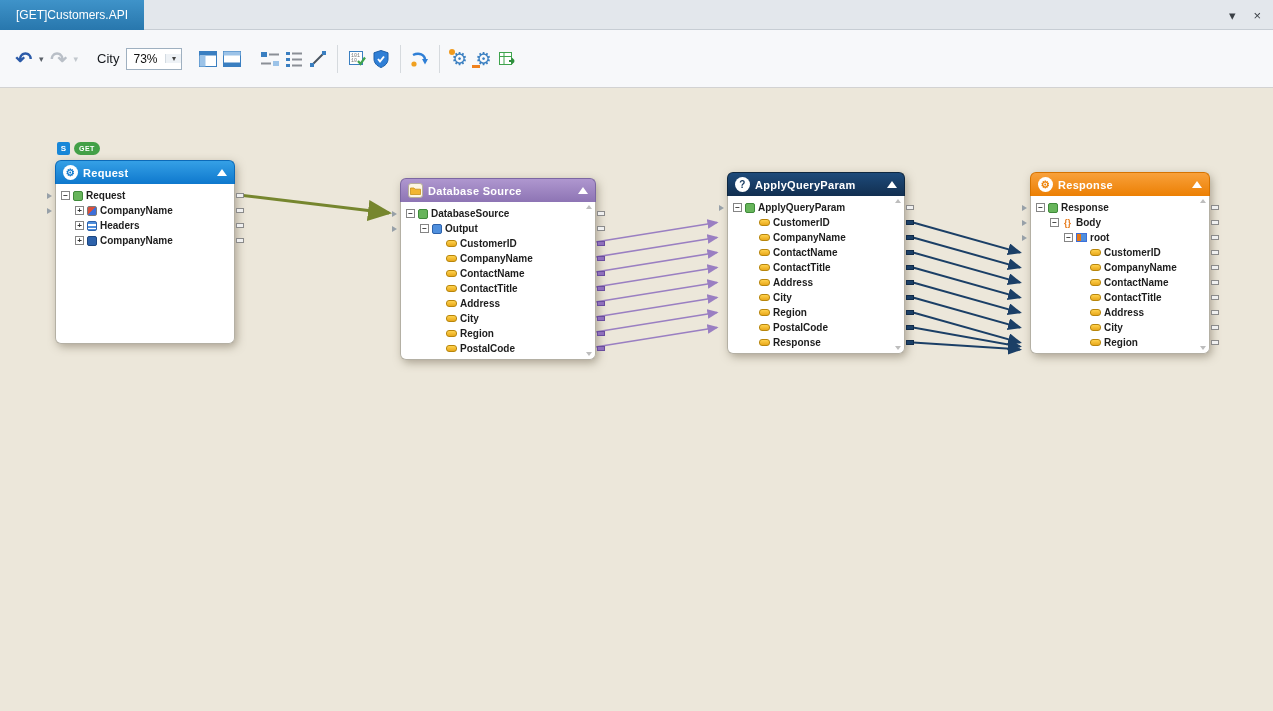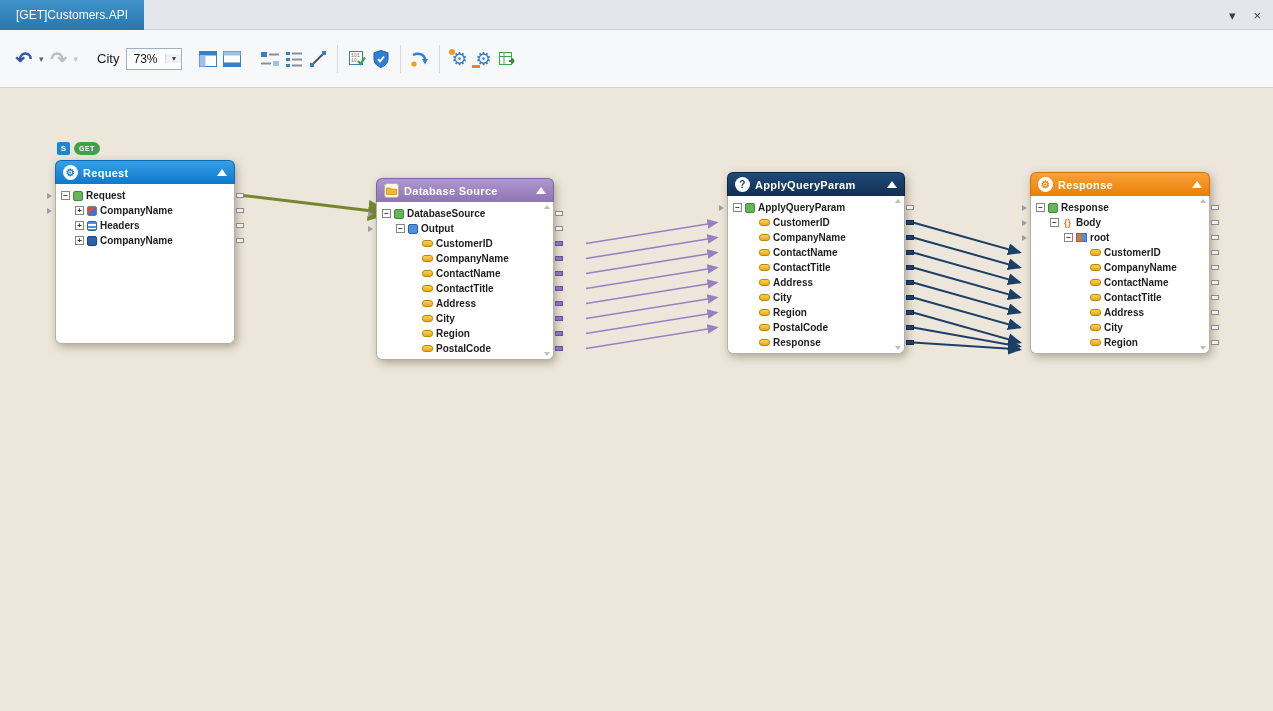--- a/index.html
+++ b/index.html
@@ -255,21 +255,21 @@
         </div>
     </div>
     <span class="larr" style="top:33px"></span>
     <span class="larr" style="top:48px"></span>
     <span class="port r" style="top:33px"></span>
     <span class="port r" style="top:48px"></span>
     <span class="port r" style="top:63px"></span>
     <span class="port r" style="top:78px"></span>
   </div>
 
-  <div class="node" style="left:376px;top:90px;width:178px">
+  <div class="node" style="left:400px;top:90px;width:196px">
     <div class="nhead hd-purple">
       <span class="hicon-sq">
           <svg width="11" height="9">
             <path d="M0.5 2 h3.5 l1 1.2 h5.5 v5.3 h-10 z" fill="#f2b632" stroke="#c8901a" stroke-width="0.8"></path>
           </svg>
         </span>
       <span>Database Source</span>
       <span class="coll"></span>
     </div>
     <div class="nbody" style="height:158px">

